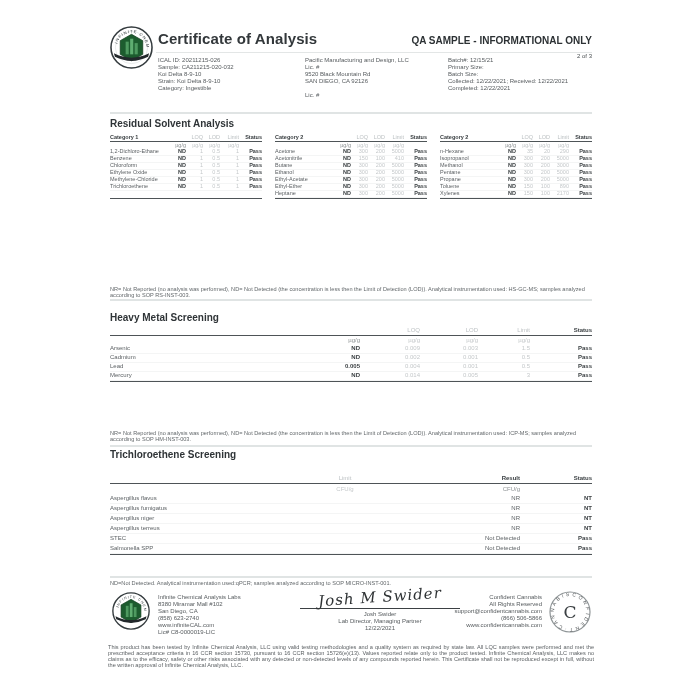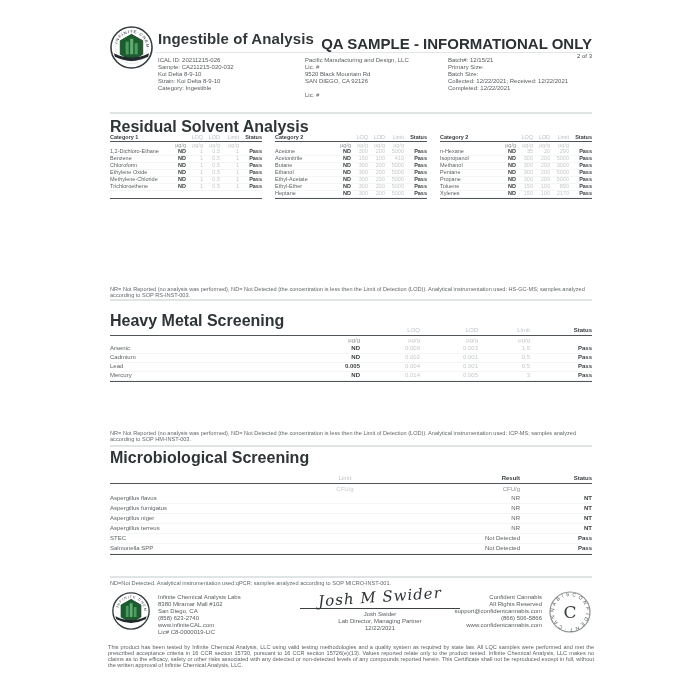--- a/index.html
+++ b/index.html
@@ -5,32 +5,32 @@
   *{margin:0;padding:0;box-sizing:border-box}
   html,body{width:700px;height:700px;background:#fff;overflow:hidden}
   body{font-family:"Liberation Sans",sans-serif;color:#3b4043;position:relative}
   .page{position:absolute;inset:0}
 
   
   #header{position:absolute;left:110px;top:24px;width:482px;height:84px}
   #lab-logo{position:absolute;left:0;top:2px;width:43px;height:43px}
   .title{position:absolute;left:48px;top:6px;font-size:15px;font-weight:700;color:#33383b;letter-spacing:.1px}
   .hdr-rule{position:absolute;left:46px;top:28px;width:436px;height:1px;background:#e3e6e6}
-  .qa{position:absolute;right:0;top:11px;font-size:15px;font-weight:800;color:#2c3134}
+  .qa{position:absolute;right:0;top:11px;font-size:10px;font-weight:800;color:#2c3134}
   .page-ind{position:absolute;right:0;top:29px;font-size:6px;color:#4a4f52}
   .hdr-cols{position:absolute;left:48px;top:33px;width:434px;font-size:6px;line-height:7px;color:#565b5e}
   .hdr-col{position:absolute;top:0}
   #sample-block{left:0;width:140px}
   #client-block{left:147px;width:135px}
   #batch-block{left:290px;width:150px}
   .lic2{margin-top:7px}
 
   
   .divider{position:absolute;left:110px;width:482px;height:2px;background:#e0e4e4}
-  .sec-heading{position:absolute;left:110px;font-size:16px;font-weight:700;color:#2f3437}
+  .sec-heading{position:absolute;left:110px;font-size:10px;font-weight:700;color:#2f3437}
   .note{position:absolute;left:110px;width:482px;font-size:5.6px;line-height:6.4px;color:#63686b}
 
   
   .trow{display:grid;align-items:end}
   .thead{border-bottom:1px solid #4e5457}
   .c{white-space:nowrap;overflow:hidden}
   .num{text-align:right}
   .cat{font-weight:700;color:#3b4043}
   .hgray{color:#bcc1c3}
   .hstat{font-weight:700;color:#3b4043}
@@ -80,21 +80,21 @@
       <circle cx="22" cy="22" r="21" fill="#ffffff" stroke="#343b3e" stroke-width="1.6"></circle>
       <circle cx="22" cy="22" r="16.5" fill="none" stroke="#d8dcdc" stroke-width="0.6"></circle>
       <polygon points="22,8.5 33.5,15 33.5,29 22,35.5 10.5,29 10.5,15" fill="#1c5c2e" stroke="#123d1e" stroke-width="0.8"></polygon>
       <rect x="16" y="16" width="3.2" height="13" fill="#4e9a60"></rect>
       <rect x="20.6" y="13" width="3.2" height="16" fill="#5fae71"></rect>
       <rect x="25.2" y="17.5" width="3.2" height="11.5" fill="#4e9a60"></rect>
       <path d="M4,28 Q22,37 40,28 L39,31.5 Q22,40 5,31.5 Z" fill="#22282b"></path>
       <path id="lgr" d="M7,22 a15,15 0 1,1 30,0" fill="none"></path>
       <text font-size="4.2" fill="#343b3e" letter-spacing="1"><textPath href="#lgr" startOffset="8%">INFINITE CHEMICAL</textPath></text>
     </svg>
-    <div class="title">Ingestible of Analysis</div>
+    <div class="title">Certificate of Analysis</div>
     <div class="hdr-rule"></div>
     <div class="qa">QA SAMPLE - INFORMATIONAL ONLY</div>
     <div class="page-ind">2 of 3</div>
     <div class="hdr-cols">
       <div class="hdr-col" id="sample-block">
           <div>ICAL ID: 20211215-026</div>
           <div>Sample: CA211215-020-032</div>
           <div>Koi Delta 8-9-10</div>
           <div>Strain: Koi Delta 8-9-10</div>
           <div>Category: Ingestible</div>
@@ -382,21 +382,21 @@
         <span class="c num res">ND</span>
         <span class="c num gray">0.014</span>
         <span class="c num gray">0.005</span>
         <span class="c num gray">3</span>
         <span class="c num stat">Pass</span>
       </div>
     </div>
   <div class="note" style="top:430px">NR= Not Reported (no analysis was performed), ND= Not Detected (the concentration is less then the Limit of Detection (LOD)). Analytical instrumentation used: ICP-MS; samples analyzed according to SOP HM-INST-003.</div>
 
   <div class="divider" style="top:445px"></div>
-  <div class="sec-heading" style="top:449px">Microbiological Screening</div>
+  <div class="sec-heading" style="top:449px">Trichloroethene Screening</div>
   <div id="mb-table">
       <div class="trow thead">
         <span class="c "></span>
         <span class="c ctr hgray">Limit</span>
         <span class="c num hstat">Result</span>
         <span class="c num hstat">Status</span>
       </div>
       <div class="trow tunits">
         <span class="c "></span>
         <span class="c ctr ulight">CFU/g</span>

